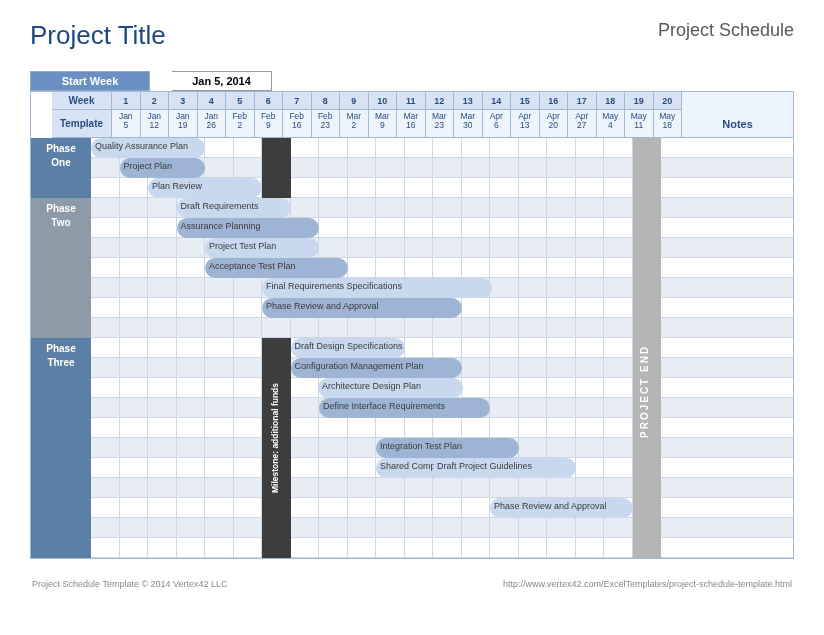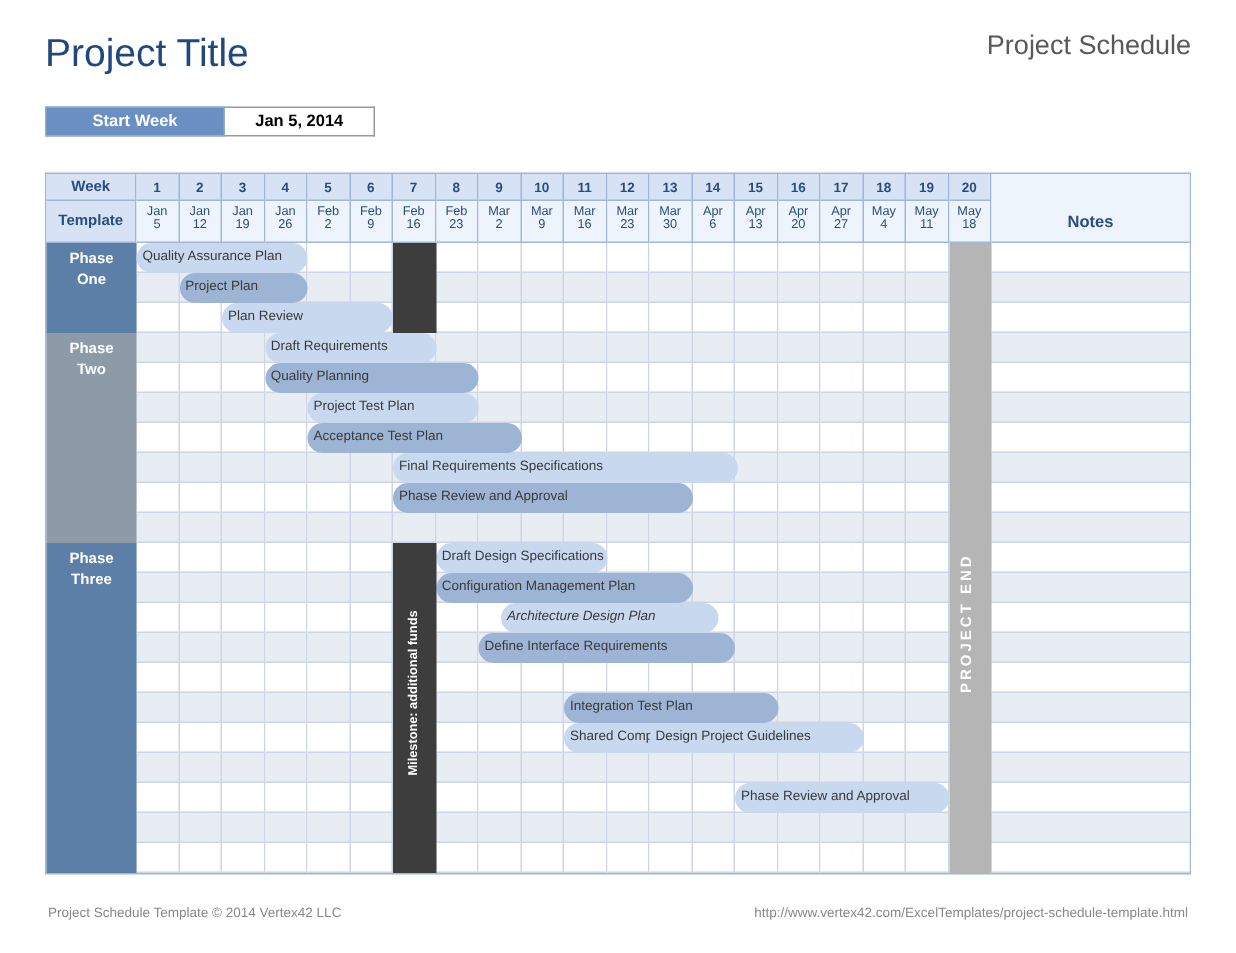--- a/index.html
+++ b/index.html
@@ -1,25 +1,25 @@
 <!DOCTYPE html>
 <html><head>
 <meta charset="utf-8">
 <style>
   * { box-sizing: border-box; margin: 0; padding: 0; }
   body { font-family: Arial, sans-serif; background: #fff; width: 824px; height: 635px; overflow: hidden; }
   .page { padding: 20px 30px 10px 30px; }
   .header { display: flex; justify-content: space-between; align-items: flex-start; margin-bottom: 20px; }
   .title { font-size: 26px; color: #1f497d; font-weight: normal; }
   .schedule-label { font-size: 18px; color: #595959; }
-  .start-week-row { display: flex; margin-bottom: 24px; }
+  .start-week-row { display: flex; margin-bottom: 0; gap: 22px; }
   .start-week-label { background: #6a8fc3; color: #fff; font-size: 11px; font-weight: bold; padding: 3px 10px; width: 120px; text-align: center; border: 1px solid #9ab; }
   .start-week-value { background: #fff; border: 1px solid #999; border-left: none; font-size: 11px; font-weight: bold; padding: 3px 10px; width: 100px; text-align: center; }
   .grid { border: 1px solid #a0b8d8; display: flex; flex-direction: column; width: 764px; }
-  .hdr-row { display: flex; }
+  .hdr-row { display: flex; padding-left: 21px; }
   .left-hdr { width: 60px; background: #d7e3f4; border-right: 1px solid #a0b8d8; border-bottom: 1px solid #a0b8d8; font-size: 10px; font-weight: bold; color: #2a4d7f; display:flex; align-items:center; justify-content:center; }
   .week-cell { width: 28.5px; background: #d7e3f4; border-right: 1px solid #a0b8d8; border-bottom: 1px solid #a0b8d8; font-size: 9px; font-weight: bold; color: #2a4d7f; text-align:center; display:flex; align-items:center; justify-content:center; }
   .date-cell { width: 28.5px; background: #eef4fc; border-right: 1px solid #a0b8d8; border-bottom: 1px solid #a0b8d8; font-size: 8.5px; color: #2a4d7f; text-align:center; padding:2px 0; line-height:1.1; }
   .notes-hdr { flex: 1; background: #eef4fc; border-bottom: 1px solid #a0b8d8; font-size: 11px; font-weight: bold; color: #2a4d7f; display:flex; align-items:center; justify-content:center; }
   .body { position: relative; }
   .body-row { display: flex; height: 20px; }
   .phase-col { width: 60px; border-right: 1px solid #a0b8d8; }
   .gcell { width: 28.5px; border-right: 1px solid #ccd6e4; border-bottom: 1px solid #ccd6e4; background: #fff; }
   .gcell.alt { background: #e8edf3; }
   .notes-col { flex: 1; border-bottom: 1px solid #ccd6e4; background: #fff; }
@@ -610,32 +610,32 @@
         </div>
         <div class="phase-block phase1">Phase<br>One</div>
         <div class="phase-block phase2">Phase<br>Two</div>
         <div class="phase-block phase3">Phase<br>Three</div>
         <div class="proj-end" style="left: 601.5px; top: 0px; height: 420px;"></div>
         <div class="proj-end-text" style="left: 607.5px; top: 140px; height: 160px;">PROJECT END</div>
         <div class="task-bar" style="left: 60px; top: 0px; width: 114px;">Quality Assurance Plan</div>
         <div class="task-bar dark" style="left: 88.5px; top: 20px; width: 85.5px;">Project Plan</div>
         <div class="task-bar" style="left: 145.5px; top: 60px; width: 114px;">Draft Requirements</div>
         <div class="task-bar" style="left: 117px; top: 40px; width: 114px;">Plan Review</div>
-        <div class="task-bar dark" style="left: 145.5px; top: 80px; width: 142.5px;">Quality Planning</div>
+        <div class="task-bar dark" style="left: 145.5px; top: 80px; width: 142.5px;">Assurance Planning</div>
         <div class="task-bar" style="left: 174px; top: 100px; width: 114px;">Project Test Plan</div>
         <div class="task-bar dark" style="left: 174px; top: 120px; width: 142.5px;">Acceptance Test Plan</div>
         <div class="task-bar" style="left: 231px; top: 140px; width: 230px;">Final Requirements Specifications</div>
         <div class="task-bar dark" style="left: 231px; top: 160px; width: 199.5px;">Phase Review and Approval</div>
         <div class="task-bar" style="left: 259.5px; top: 200px; width: 114px;">Draft Design Specifications</div>
         <div class="task-bar dark" style="left: 259.5px; top: 220px; width: 171px;">Configuration Management Plan</div>
-        <div class="task-bar" style="left: 303px; top: 240px; width: 145px; font-style: italic;">Architecture Design Plan</div>
+        <div class="task-bar" style="left: 287px; top: 240px; width: 145px;">Architecture Design Plan</div>
         <div class="task-bar dark" style="left: 288px; top: 260px; width: 171px;">Define Interface Requirements</div>
         <div class="task-bar" style="left: 345px; top: 280px; width: 142.5px; margin-top: 40px;">Shared Component Design</div>
         <div class="task-bar dark" style="left: 345px; top: 300px; width: 142.5px;">Integration Test Plan</div>
-        <div class="task-bar" style="left: 402px; top: 320px; width: 142.5px;">Design Project Guidelines</div>
+        <div class="task-bar" style="left: 402px; top: 320px; width: 142.5px;">Draft Project Guidelines</div>
         <div class="task-bar" style="left: 459px; top: 360px; width: 142.5px;">Phase Review and Approval</div>
         <div class="milestone-bar" style="left: 231px; top: 0px; height: 60px;"></div>
         <div class="milestone-bar" style="left: 231px; top: 200px; height: 220px;"></div>
         <div class="milestone-text" style="left: 239px; top: 210px; height: 180px;">Milestone: additional funds</div>
       </div>
   </div>
 
   <div class="footer">
     <span>Project Schedule Template © 2014 Vertex42 LLC</span>
     <span>http://www.vertex42.com/ExcelTemplates/project-schedule-template.html</span>

